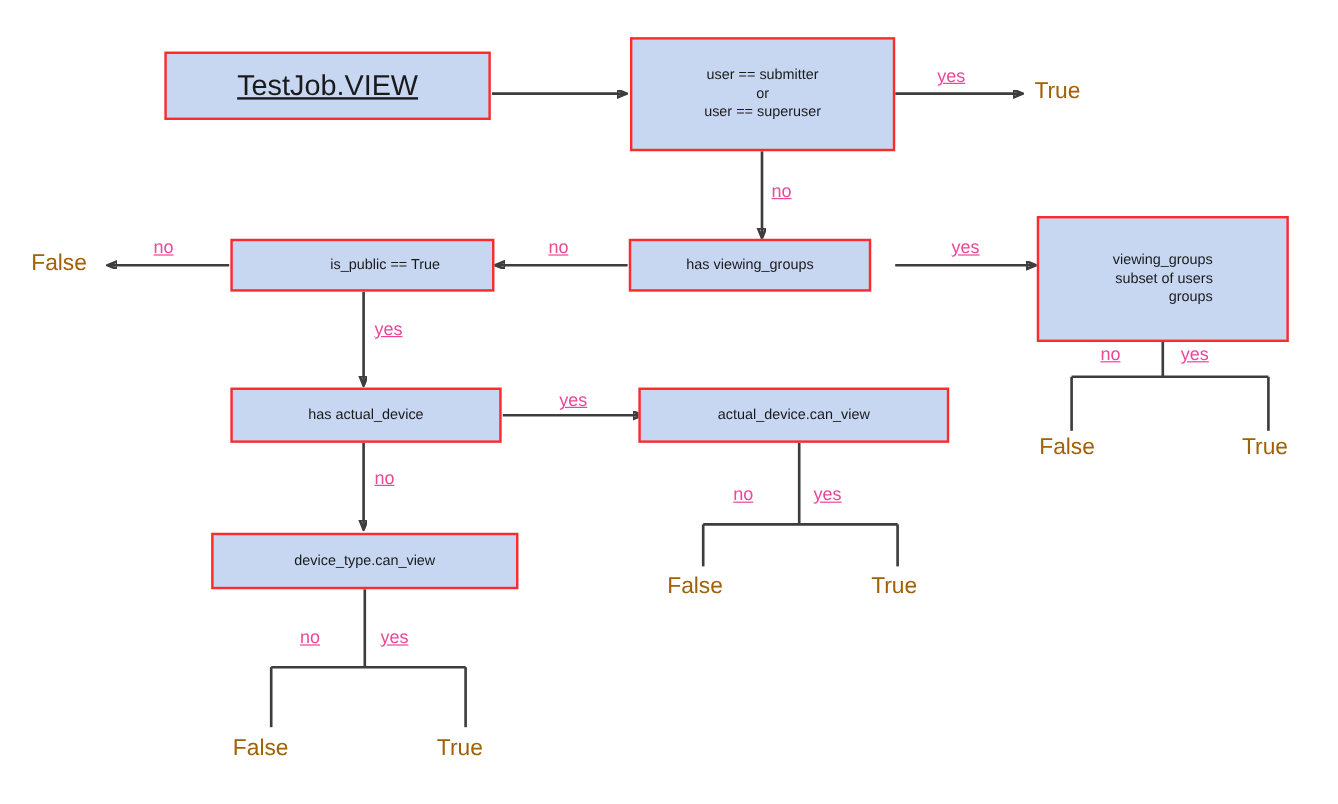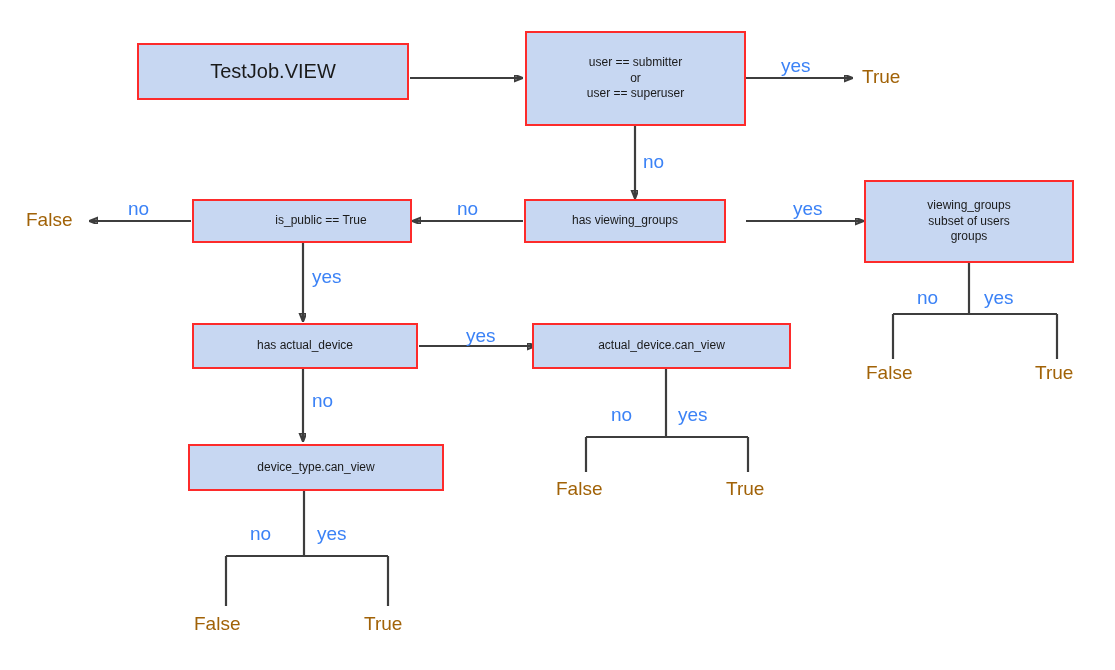--- a/index.html
+++ b/index.html
@@ -21,33 +21,34 @@
     background: #c7d7f2;
     border: 2px solid #fd2b2b;
     display: flex;
     align-items: center;
     justify-content: center;
     text-align: center;
     color: #1a1a1a;
     line-height: 1.32;
     white-space: pre-line;
   }
-  .node.big   { font-size: 20px; }
+  .node.big   { font-size: 24px; text-decoration: underline; }
   .node.med   { font-size: 12px; }
   .term {
     position: absolute;
     font-size: 19px;
     color: #a16207;
     white-space: nowrap;
   }
   .elabel {
     position: absolute;
-    font-size: 19px;
-    color: #3b82f6;
+    font-size: 15px;
+    color: #ec4899;
     white-space: nowrap;
+    text-decoration: underline;
   }
   svg.wires {
     position: absolute;
     left: 0;
     top: 0;
     width: 1115px;
     height: 670px;
     pointer-events: none;
   }
   svg.wires line, svg.wires path {
@@ -109,39 +110,39 @@
   <div class="node med" style="left:525px; top:31px; width:221px; height:95px;">
     <span>user == submitter
 or
 user == superuser</span>
   </div>
 
   <div class="node med" style="left:524px; top:199px; width:202px; height:44px;">
     <span>has viewing_groups</span>
   </div>
 
-  <div class="node med" style="left:864px; top:180px; width:210px; height:83px;">
+  <div class="node med" style="left:864px; top:180px; width:210px; height:105px;text-align:right;">
     <span>viewing_groups
 subset of users
 groups</span>
   </div>
 
   <div class="node med" style="left:192px; top:199px; width:220px; height:44px;padding-left:38px;">
     <span>is_public == True</span>
   </div>
 
   <div class="node med" style="left:192px; top:323px; width:226px; height:46px;">
     <span>has actual_device</span>
   </div>
 
   <div class="node med" style="left:532px; top:323px; width:259px; height:46px;">
     <span>actual_device.can_view</span>
   </div>
 
-  <div class="node med" style="left:188px; top:444px; width:256px; height:47px;">
+  <div class="node med" style="left:176px; top:444px; width:256px; height:47px;">
     <span>device_type.can_view</span>
   </div>
 
   <div class="term" style="left:862px; top:66px;">True</div>
 
   <div class="term" style="left:26px; top:209px;">False</div>
 
   <div class="term" style="left:866px; top:362px;">False</div>
   <div class="term" style="left:1035px; top:362px;">True</div>
 

